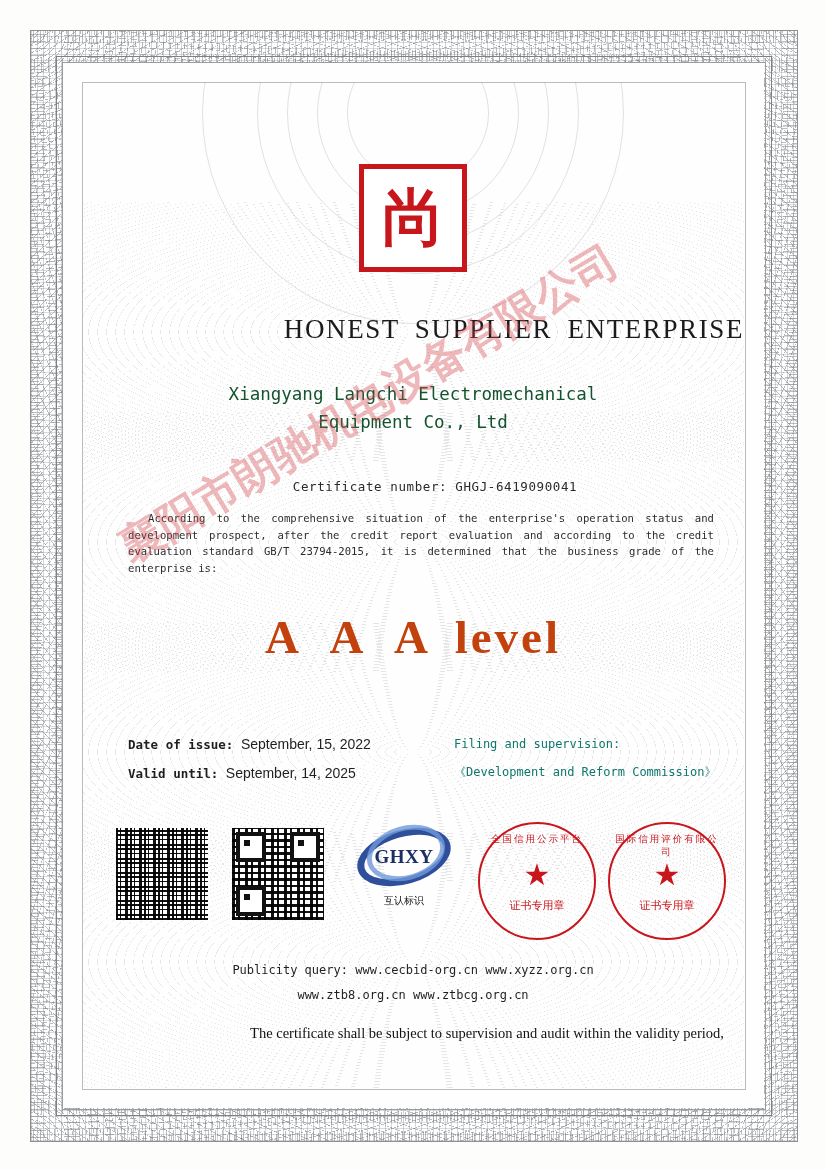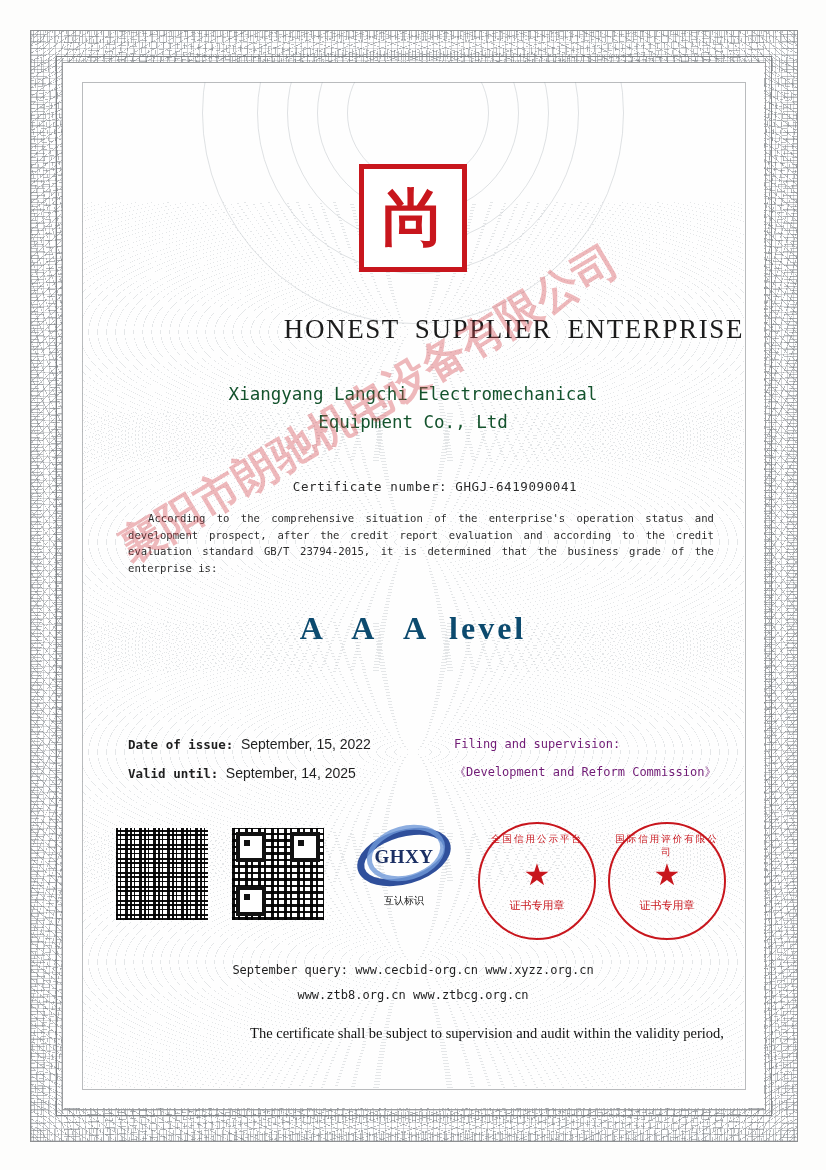--- a/index.html
+++ b/index.html
@@ -185,24 +185,24 @@
     text-align: justify;
     text-indent: 20px;
   }
 
   .grade {
     position: absolute;
     left: 0;
     right: 0;
     top: 528px;
     text-align: center;
-    color: #0c4a6e;
+    color: #c2410c;
     font-family: "Liberation Serif", serif;
     font-weight: bold;
-    font-size: 32px;
+    font-size: 47px;
     letter-spacing: 3px;
   }
   .grade .aaa { letter-spacing: 12px; }
 
   .issue-block {
     position: absolute;
     left: 46px;
     top: 648px;
     font-family: "DejaVu Sans Mono", monospace;
     font-size: 12.5px;
@@ -212,21 +212,21 @@
   .issue-block .lbl { font-weight: bold; }
   .issue-block .val { font-family: Liberation Sans, sans-serif; font-size: 14px; }
 
   .filing-block {
     position: absolute;
     left: 372px;
     top: 648px;
     font-family: "DejaVu Sans Mono", monospace;
     font-size: 12px;
     line-height: 28px;
-    color: #701a75;
+    color: #0f766e;
   }
 
   
   .codes-row {
     position: absolute;
     left: 34px;
     top: 740px;
     width: 600px;
     height: 122px;
   }
@@ -488,21 +488,21 @@
       </div>
 
       <div class="stamp s2">
         <div class="arc">国际信用评价有限公司</div>
         <div class="star">★</div>
         <div class="bottom-text">证书专用章</div>
       </div>
     </div>
 
     <div class="publicity">
-      <div>September query: www.cecbid-org.cn  www.xyzz.org.cn</div>
+      <div>Publicity query: www.cecbid-org.cn  www.xyzz.org.cn</div>
       <div>www.ztb8.org.cn  www.ztbcg.org.cn</div>
     </div>
 
     <div class="footer-note">
       <div>The certificate shall be subject to supervision and audit within the validity period,</div>
     </div>
 
   </div>
 
   <div class="watermark">襄阳市朗驰机电设备有限公司</div>

